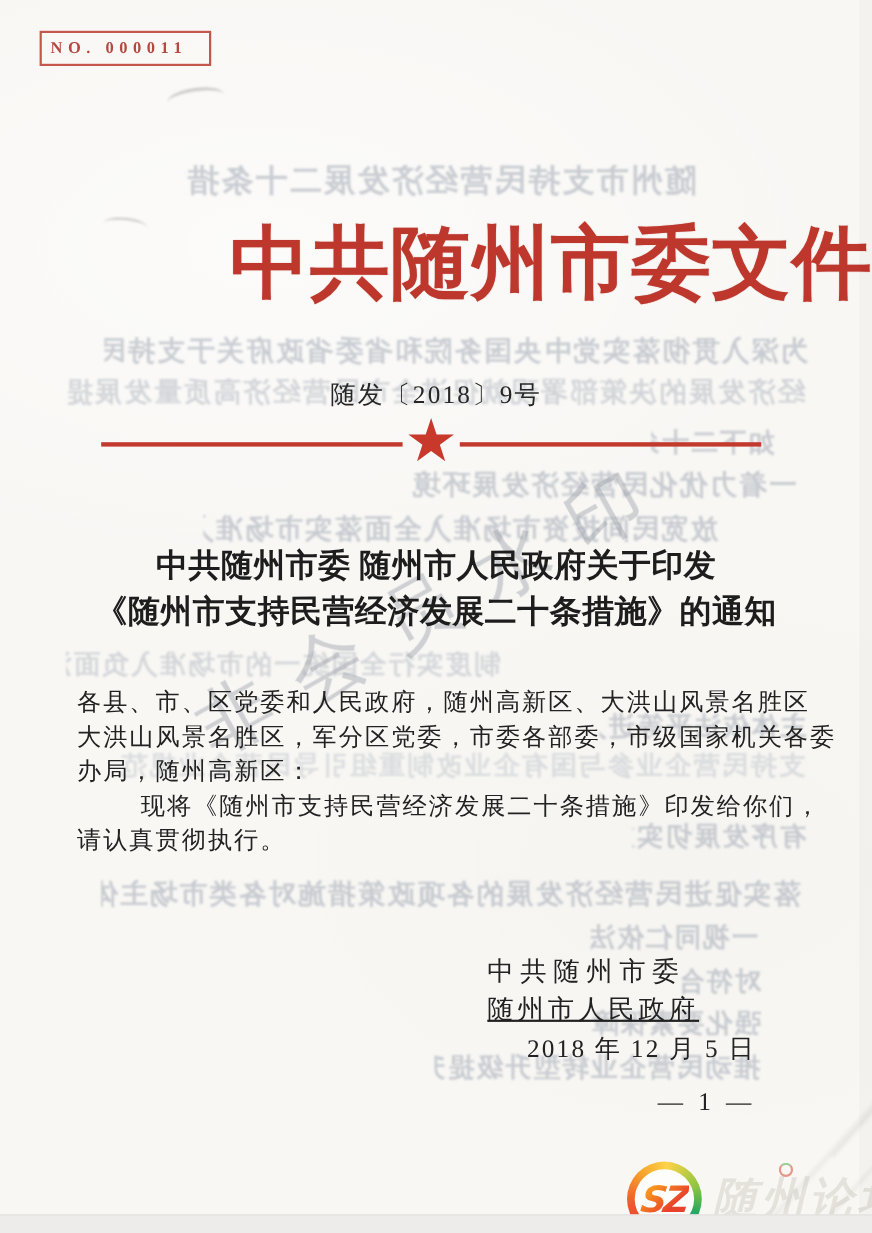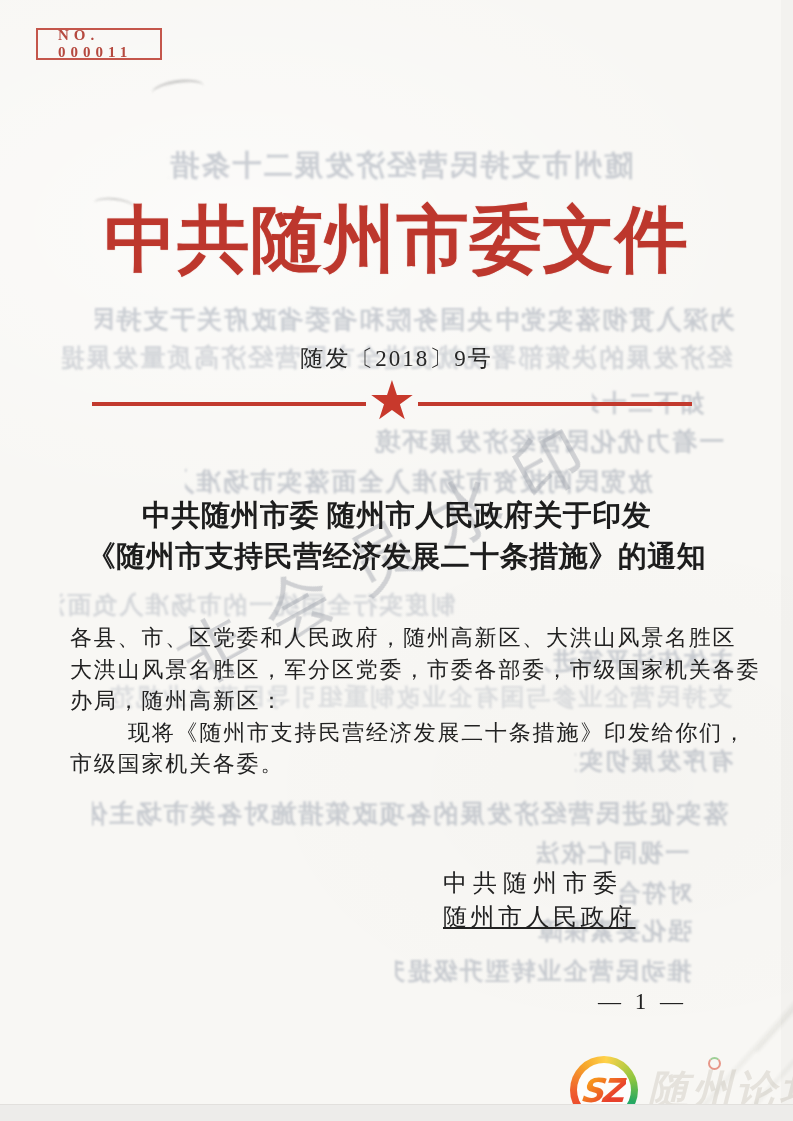--- a/index.html
+++ b/index.html
@@ -31,27 +31,27 @@
   }
   
   .wm-diagonal{
     position:absolute;left:394px;top:551px;
     transform:translate(-50%,-50%) rotate(-29deg);
     font-size:68px;letter-spacing:28px;white-space:nowrap;
     color:rgba(150,156,164,.42);filter:blur(.4px);
   }
   
   .serial-box{
-    position:absolute;left:36px;top:28px;width:126px;height:32px;
+    position:absolute;left:36px;top:28px;width:156px;height:32px;
     border:2px solid #c4564b;color:#b5493f;
     font-size:15px;font-weight:700;letter-spacing:5px;
-    display:flex;align-items:center;padding-left:20px;box-sizing:border-box;
+    display:flex;align-items:center;padding-left:8px;box-sizing:border-box;
   }
   .masthead{
-    position:absolute;left:0;right:0;top:192px;text-align:center;
+    position:absolute;left:0;right:0;top:192px;text-align:right;
     font-size:72px;font-weight:900;letter-spacing:1px;color:#bd372d;
     text-shadow:0 0 1px rgba(185,55,45,.55);white-space:nowrap;
   }
   .doc-number{
     position:absolute;left:0;right:0;top:343px;text-align:center;
     font-size:23px;color:#262626;letter-spacing:2px;
   }
   .red-rule{
     position:absolute;left:92px;top:380px;width:600px;height:48px;
     display:flex;align-items:center;
@@ -142,25 +142,26 @@
   <div class="doc-title">
     <div>中共随州市委  随州市人民政府关于印发</div>
     <div>《随州市支持民营经济发展二十条措施》的通知</div>
   </div>
 
   <div class="body-text">
     <div class="bline">各县、市、区党委和人民政府，随州高新区、大洪山风景名胜区</div>
     <div class="bline">大洪山风景名胜区，军分区党委，市委各部委，市级国家机关各委</div>
     <div class="bline">办局，随州高新区：</div>
     <div class="bline indent">现将《随州市支持民营经济发展二十条措施》印发给你们，</div>
-    <div class="bline">市级国家机关各委。</div>
+    <div class="bline">请认真贯彻执行。</div>
   </div>
 
   <div class="sig org1">中共随州市委</div>
   <div class="sig org2">随州市人民政府</div>
+  <div class="sig date">2018 年 12 月 5 日</div>
 
   <div class="page-num">— 1 —</div>
 
   <div class="logo">
     <div class="inner">
       <span class="sz">SZ</span>
     </div>
   </div>
   <div class="forum-name">随州论坛</div>
   <div class="forum-dot"></div>

